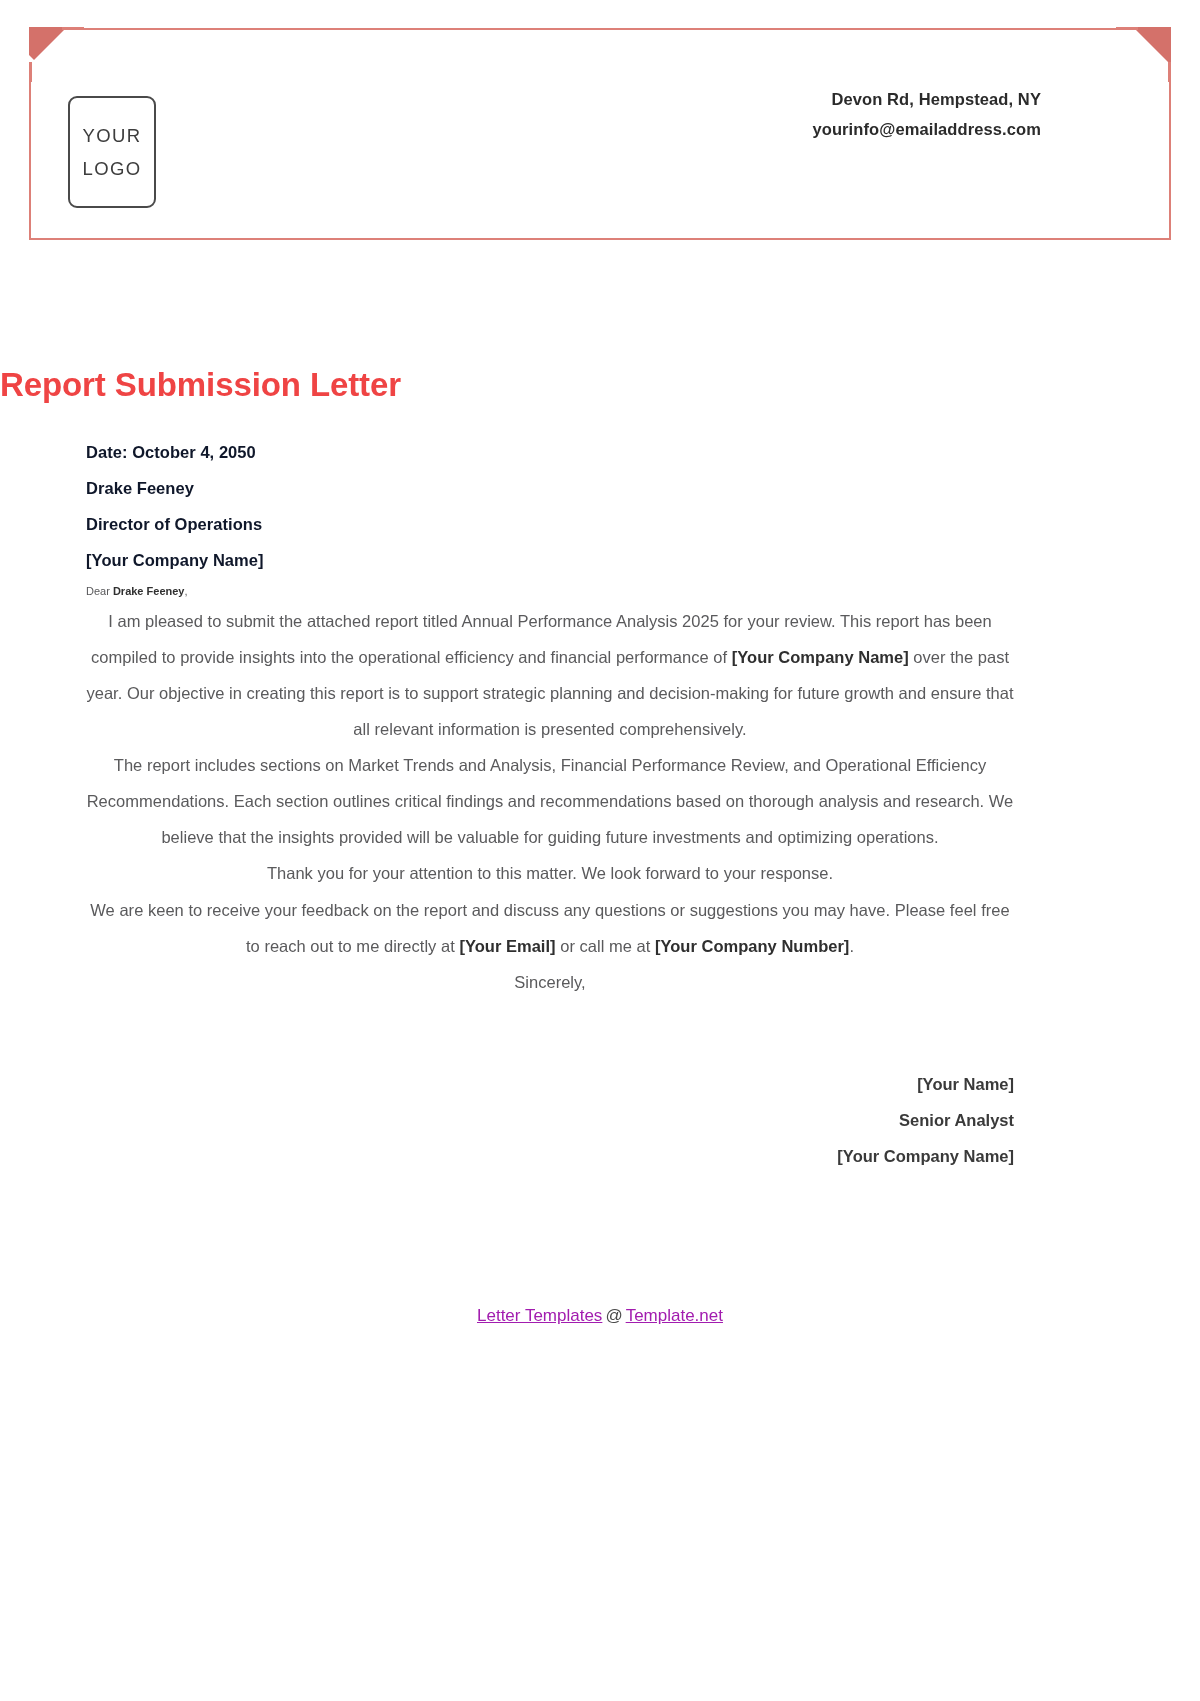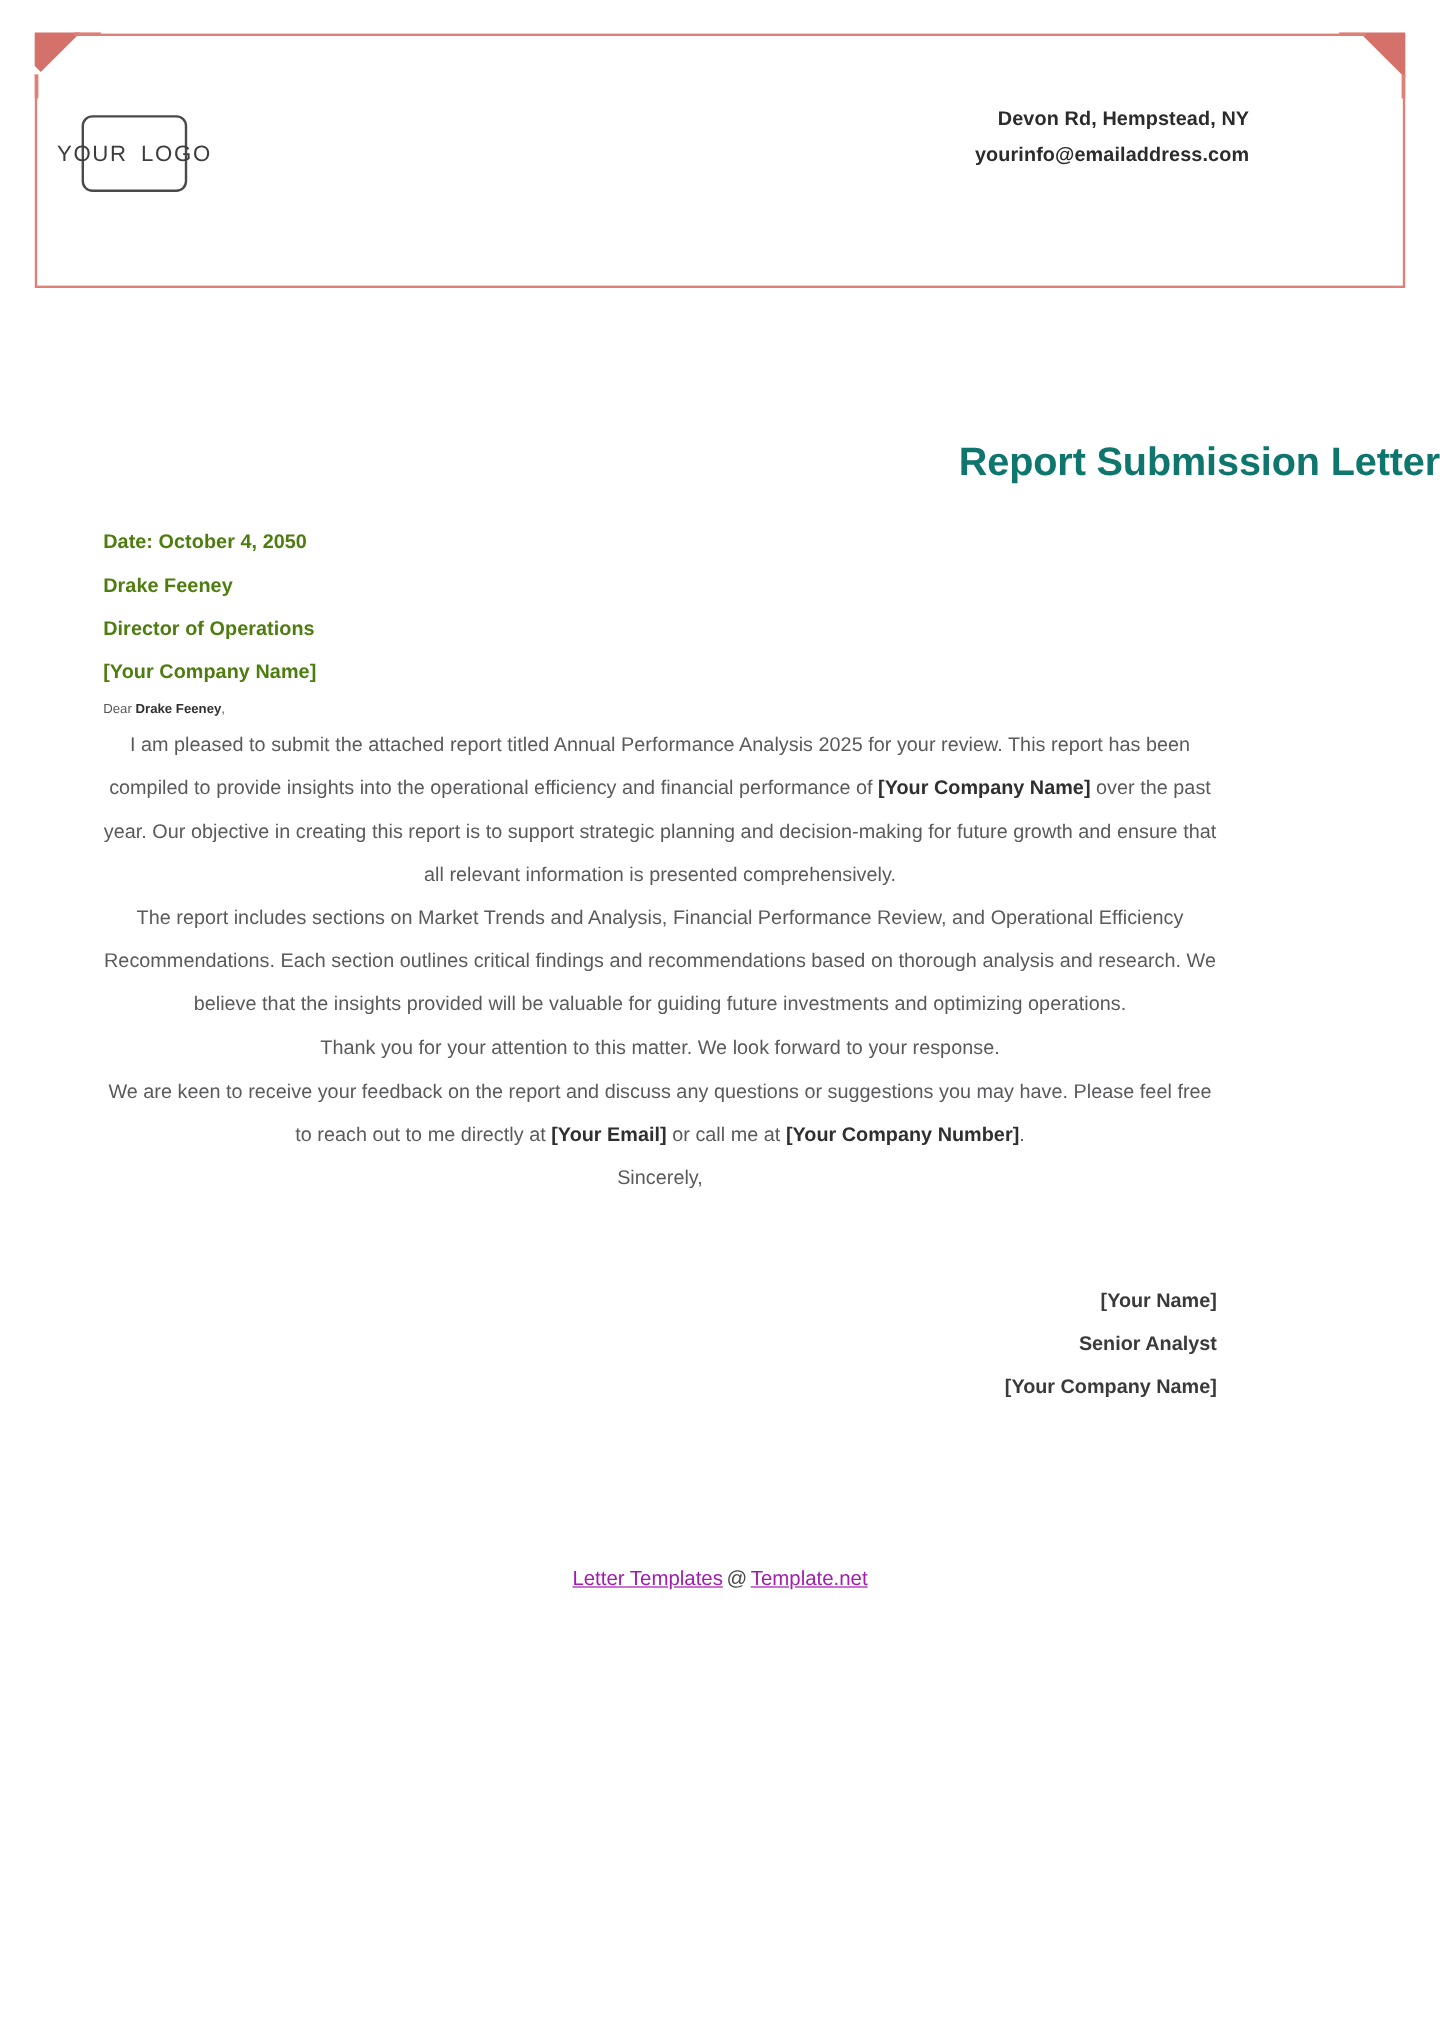--- a/index.html
+++ b/index.html
@@ -62,26 +62,26 @@
   }
   .stub-tl-v{ left:29px; top:62px; width:2.5px; height:20px; }
   .stub-tr-v{ left:1168px; top:62px; width:2.5px; height:20px; }
   .stub-tl-h{ left:62px; top:27px; width:22px; height:2.5px; }
   .stub-tr-h{ left:1116px; top:27px; width:22px; height:2.5px; }
 
   
   .logo-box{
     position:absolute;
     left:68px; top:96px;
-    width:88px; height:64px;
+    width:88px; height:112px;
     box-sizing:border-box;
     border:2.4px solid #4a4a4a;
     border-radius:9px;
     display:flex;
-    flex-direction:row;
+    flex-direction:column;
     align-items:center;
     justify-content:center;
     gap:11px;
   }
   .logo-box span{
     font-size:18.5px;
     letter-spacing:1.4px;
     color:#3d3d3d;
     line-height:1.16;
     font-weight:400;
@@ -99,37 +99,37 @@
     font-weight:700;
     color:#2b2b2b;
     line-height:1.84;
     letter-spacing:.1px;
   }
 
   
   .doc-title{
     position:absolute;
     left:0; right:0; top:366px;
-    text-align:right;
+    text-align:left;
     font-size:33px;
     font-weight:700;
-    color:#0f766e;
+    color:#ef4444;
     letter-spacing:-.1px;
   }
 
   
   .letter{
     position:absolute;
     left:86px; top:434px;
     width:928px;
   }
   .letter .meta{
     font-size:16.5px;
     font-weight:700;
-    color:#4d7c0f;
+    color:#0f172a;
     line-height:2.19;
     letter-spacing:.05px;
   }
   .salutation{
     font-size:11px;
     color:#58585a;
     line-height:2.19;
     font-weight:400;
   }
   .salutation b{ color:#2f2f2f; font-weight:700; }

